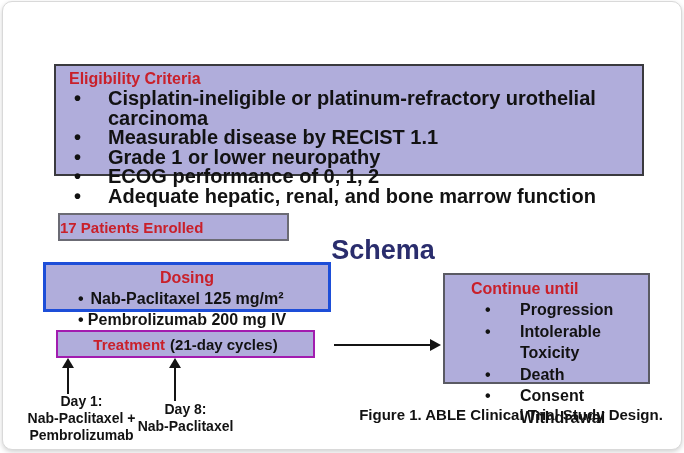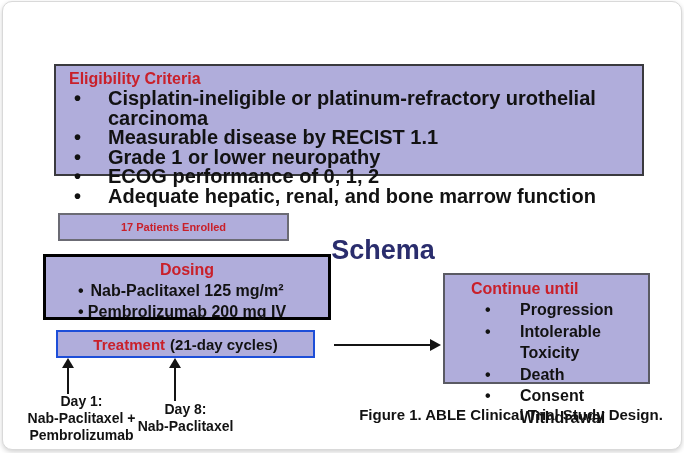--- a/index.html
+++ b/index.html
@@ -58,46 +58,46 @@
   
   .schema-title{
     left:295px;top:196px;width:170px;
     text-align:center;color:var(--navy);font-size:27px;margin-top:37px;
   }
 
   
   .enroll-box{
     left:55px;top:211px;width:231px;height:28px;
     border:2px solid #6b6b74;
-    display:flex;align-items:center;justify-content:center;
-    color:var(--red);font-size:11px;
+    display:flex;align-items:center;justify-content:flex-start;
+    color:var(--red);font-size:15px;
   }
 
   
   .dosing-box{
-    left:40px;top:252px;width:288px;height:66px;
-    border:3px solid #000000;
+    left:40px;top:260px;width:288px;height:50px;
+    border:3px solid #1d4ed8;
     padding-top:3px;
   }
   .dosing-title{color:var(--red);font-size:16px;text-align:center;line-height:20px;}
   .dosing-list .crow{font-size:16px;line-height:21px;}
 
   
   .crow{position:relative;text-align:center;}
   .crow::before{
     content:"\2022";
     position:absolute;left:32px;top:0;
   }
   .continue-list .crow::before{left:14px;}
   .continue-list .crow{text-align:left;padding-left:49px;}
 
   
   .treatment-box{
     left:53px;top:328px;width:259px;height:28px;
-    border:2px solid #1d4ed8;
+    border:2px solid #a21caf;
     display:flex;align-items:center;justify-content:center;
     font-size:15px;
   }
   .treatment-box .hl{color:var(--red);}
   .treatment-box .rest{margin-left:5px;color:var(--ink);}
 
   
   .continue-box{
     left:440px;top:271px;width:207px;height:111px;
     border:2px solid #5a5a63;

